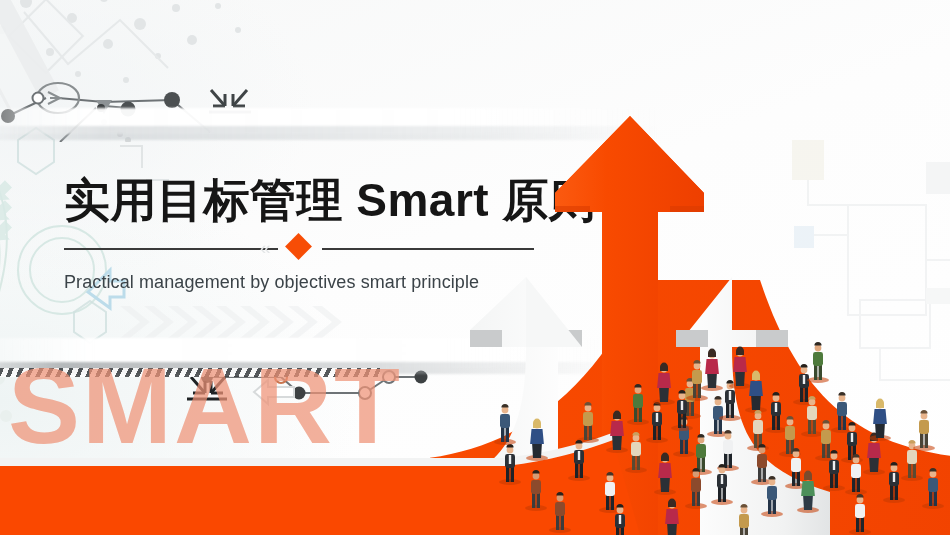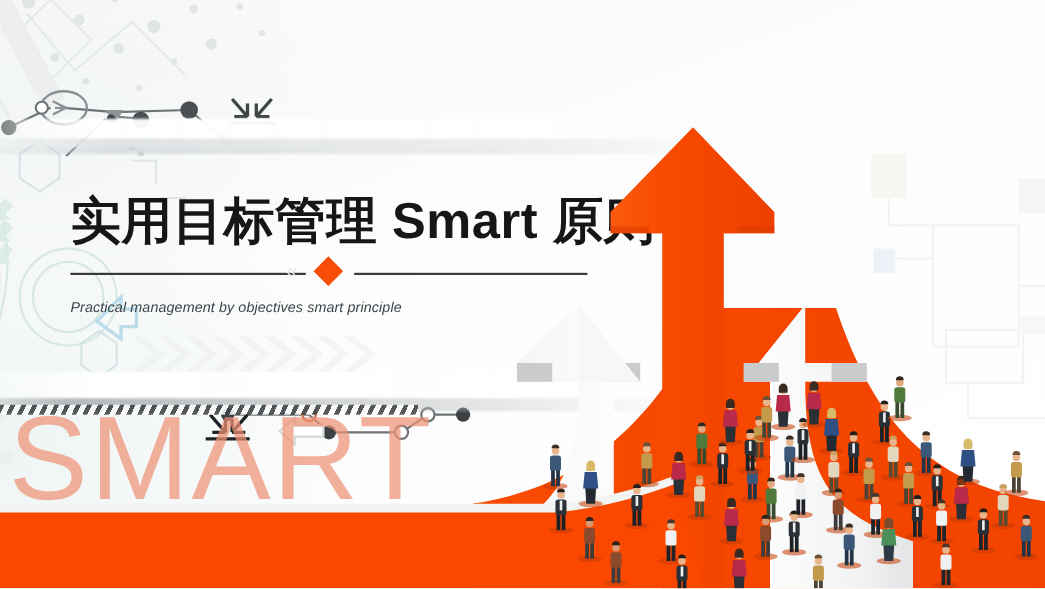--- a/index.html
+++ b/index.html
@@ -52,22 +52,22 @@
     filter:blur(1px);
   }
   .hatch{
     position:absolute;left:-40px;top:368px;width:420px;height:9px;
     background:repeating-linear-gradient(115deg,#3c4043 0 4px,#ffffff 4px 9px);
     opacity:.85;
   }
 
   
   .watermark{
-    position:absolute;left:8px;top:363px;
-    font-size:108px;font-weight:400;letter-spacing:2px;
+    position:absolute;left:8px;top:352px;
+    font-size:108px;font-weight:700;letter-spacing:2px;
     color:#ef9377;opacity:.72;line-height:1;
     font-family:"Liberation Sans","DejaVu Sans",sans-serif;
     user-select:none;
   }
 
   
   .headline{position:absolute;left:64px;top:176px;width:600px;}
   .title{
     margin:0;font-size:46px;font-weight:700;color:#161616;
     letter-spacing:.5px;line-height:1.05;white-space:nowrap;
@@ -79,23 +79,22 @@
   .rule .ln.r{left:258px;width:212px;}
   .rule .dia{
     position:absolute;left:225px;top:-5px;width:19px;height:19px;
     background:#f74d06;transform:rotate(45deg);
   }
   .rule .ghost{
     position:absolute;left:196px;top:-3px;width:26px;height:18px;
     color:#e3e6e7;font-size:19px;line-height:18px;
   }
   .subtitle{
-    margin:16px 0 0 0;font-size:13px;color:#3b4348;letter-spacing:.1px;
+    margin:16px 0 0 0;font-size:18px;color:#3b4348;letter-spacing:.1px;
     font-family:"Liberation Sans","DejaVu Sans",sans-serif;
-    font-style:italic;
   }
 
   
   .artwork{position:absolute;right:0;top:0;width:520px;height:535px;}
   .artwork svg{display:block;}
 
   
   .band{position:absolute;left:0;bottom:0;width:950px;height:110px;}
   .band svg{display:block;}
 

